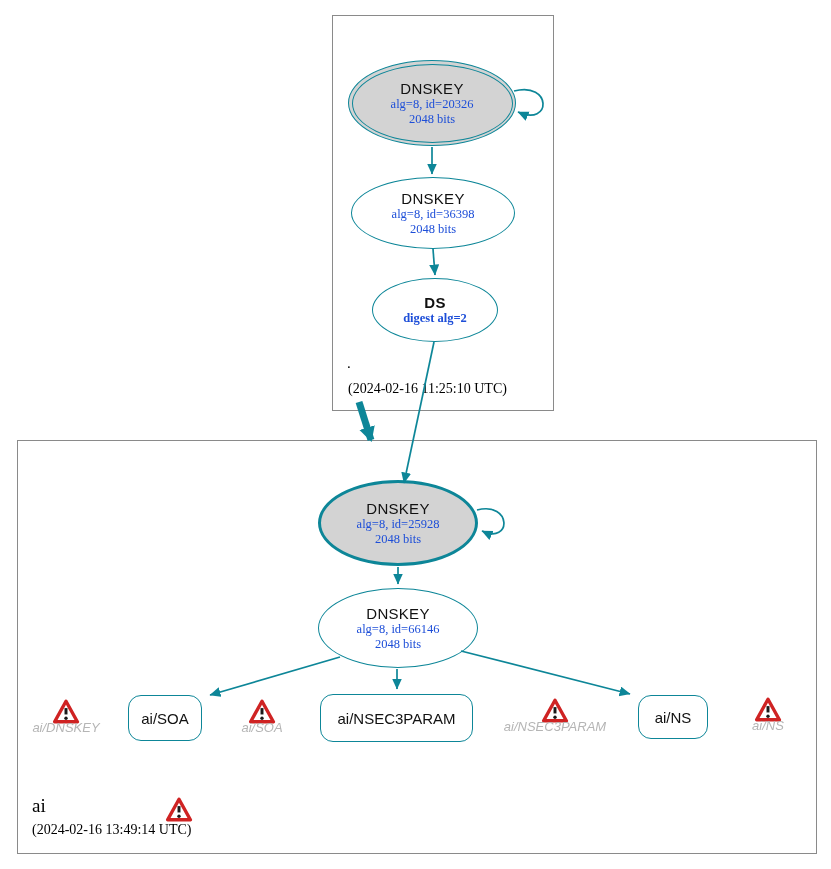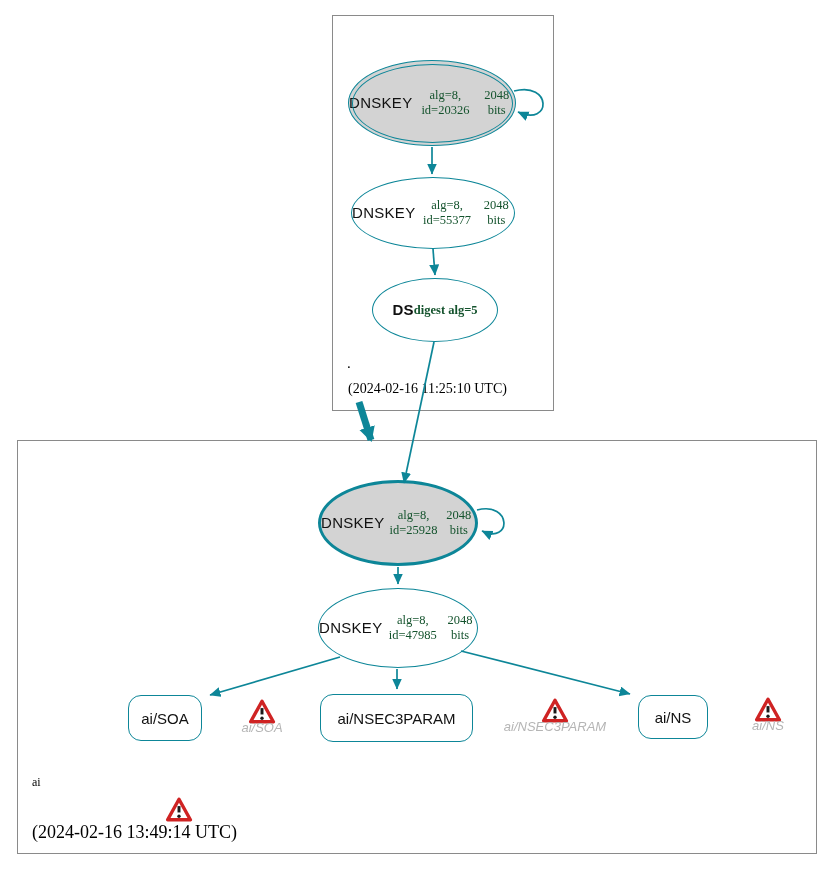--- a/index.html
+++ b/index.html
@@ -15,35 +15,35 @@
     font-family:"Liberation Sans",sans-serif;
   }
   .zone-box{
     position:absolute;border:1.5px solid var(--zone-box-border);background:transparent;
   }
   .zone-box.root{left:332px;top:15px;width:220px;height:394px;}
   .zone-box.ai{left:17px;top:440px;width:798px;height:412px;}
 
   .ellipse{
     position:absolute;border-radius:50%;
-    display:flex;flex-direction:row;align-items:center;justify-content:center;
+    display:flex;flex-direction:column;align-items:center;justify-content:center;
     text-align:center;background:#fff;border:1.6px solid var(--accent-teal);
     box-sizing:border-box;
   }
   .ellipse.sep{background:var(--sep-key-fill);}
   .ellipse .inner-ring{
     position:absolute;inset:2.5px;border:1.6px solid var(--accent-teal);
     border-radius:50%;pointer-events:none;
   }
   .node-title{
     font-family:"Liberation Sans",sans-serif;font-size:15px;color:#111;line-height:1.15;
     letter-spacing:.3px;
   }
   .node-detail{
-    font-family:"Liberation Serif",serif;font-size:12.5px;color:#14532d;line-height:1.18;
+    font-family:"Liberation Serif",serif;font-size:12.5px;color:#1d4ed8;line-height:1.18;
   }
   .n-root-ksk{left:348px;top:60px;width:168px;height:86px;}
   .n-root-zsk{left:351px;top:177px;width:164px;height:72px;}
   .n-root-ds{left:372px;top:278px;width:126px;height:64px;font-weight:bold;}
   .n-ai-ksk{left:318px;top:480px;width:160px;height:86px;border-width:3px;}
   .n-ai-zsk{left:318px;top:588px;width:160px;height:80px;}
 
   .rrset{
     position:absolute;border:1.6px solid var(--accent-teal);border-radius:13px;
     background:#fff;display:flex;align-items:center;justify-content:center;
@@ -64,22 +64,22 @@
   .w-soa{left:212px;top:699px;width:100px;}
   .w-nsec3{left:480px;top:698px;width:150px;}
   .w-ns{left:718px;top:697px;width:100px;}
   .w-zone{left:164px;top:797px;width:30px;}
 
   .zone-label{
     position:absolute;font-family:"Liberation Serif",serif;color:#000;
   }
   .zl-root-name{left:347px;top:355px;font-size:15px;}
   .zl-root-ts{left:348px;top:381px;font-size:14px;}
-  .zl-ai-name{left:32px;top:775px;font-size:12px;}
-  .zl-ai-ts{left:32px;top:822px;font-size:18px;}
+  .zl-ai-name{left:32px;top:795px;font-size:19px;}
+  .zl-ai-ts{left:32px;top:822px;font-size:14px;}
 
   svg.edges{position:absolute;left:0;top:0;pointer-events:none;}
   .edge{stroke:var(--accent-teal);stroke-width:1.7px;fill:none;}
   .edge-thick{stroke-width:7px;}
   .arrowfill{fill:var(--accent-teal);}
   .tri-path{fill:#ffffff;stroke:var(--warning-red);stroke-width:3;stroke-linejoin:round;}
   .tri-mark{stroke:#1a1a1a;}
   .tri-dot{fill:#1a1a1a;}
 </style>
 </head>
@@ -97,51 +97,59 @@
 
   <div class="ellipse sep n-root-ksk">
     <div class="inner-ring"></div>
     <div class="node-title">DNSKEY</div>
     <div class="node-detail">alg=8, id=20326</div>
     <div class="node-detail">2048 bits</div>
   </div>
 
   <div class="ellipse n-root-zsk">
     <div class="node-title">DNSKEY</div>
-    <div class="node-detail">alg=8, id=55377</div>
+    <div class="node-detail">alg=8, id=36398</div>
     <div class="node-detail">2048 bits</div>
   </div>
 
   <div class="ellipse n-root-ds">
     <div class="node-title">DS</div>
-    <div class="node-detail">digest alg=5</div>
+    <div class="node-detail">digest alg=2</div>
   </div>
 
   <div class="ellipse sep n-ai-ksk">
     <div class="node-title">DNSKEY</div>
     <div class="node-detail">alg=8, id=25928</div>
     <div class="node-detail">2048 bits</div>
   </div>
 
   <div class="ellipse n-ai-zsk">
     <div class="node-title">DNSKEY</div>
-    <div class="node-detail">alg=8, id=47985</div>
+    <div class="node-detail">alg=8, id=66146</div>
     <div class="node-detail">2048 bits</div>
   </div>
 
   <div class="rrset r-soa">
     <span>ai/SOA</span>
   </div>
   <div class="rrset r-nsec3">
     <span>ai/NSEC3PARAM</span>
   </div>
   <div class="rrset r-ns">
     <span>ai/NS</span>
   </div>
 
+  <div class="warning w-dnskey">
+    <svg width="28" height="25" viewBox="0 0 24 22">
+      <path class="tri-path" d="M12 2 L22 20 L2 20 Z"></path>
+      <line class="tri-mark" x1="12" y1="8" x2="12" y2="13.6" stroke-width="2.6"></line>
+      <circle class="tri-dot" cx="12" cy="17" r="1.5"></circle>
+    </svg>
+    <div class="wlabel">ai/DNSKEY</div>
+  </div>
 
   <div class="warning w-soa">
     <svg width="28" height="25" viewBox="0 0 24 22">
       <path class="tri-path" d="M12 2 L22 20 L2 20 Z"></path>
       <line class="tri-mark" x1="12" y1="8" x2="12" y2="13.6" stroke-width="2.6"></line>
       <circle class="tri-dot" cx="12" cy="17" r="1.5"></circle>
     </svg>
     <div class="wlabel">ai/SOA</div>
   </div>
 

